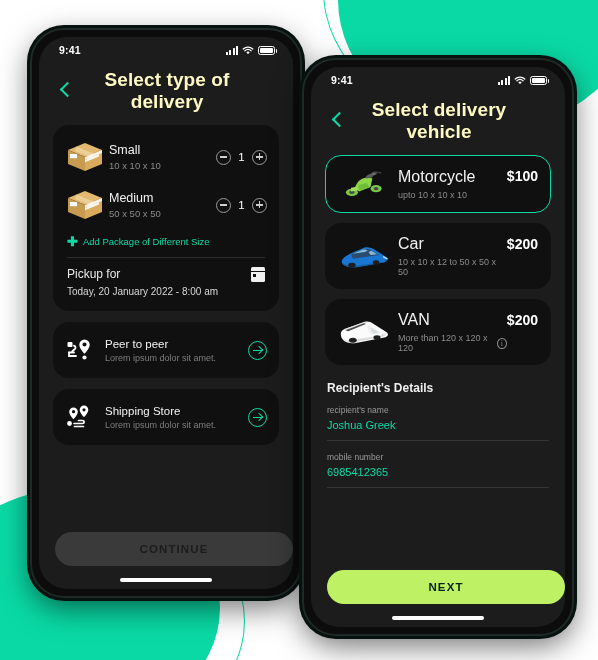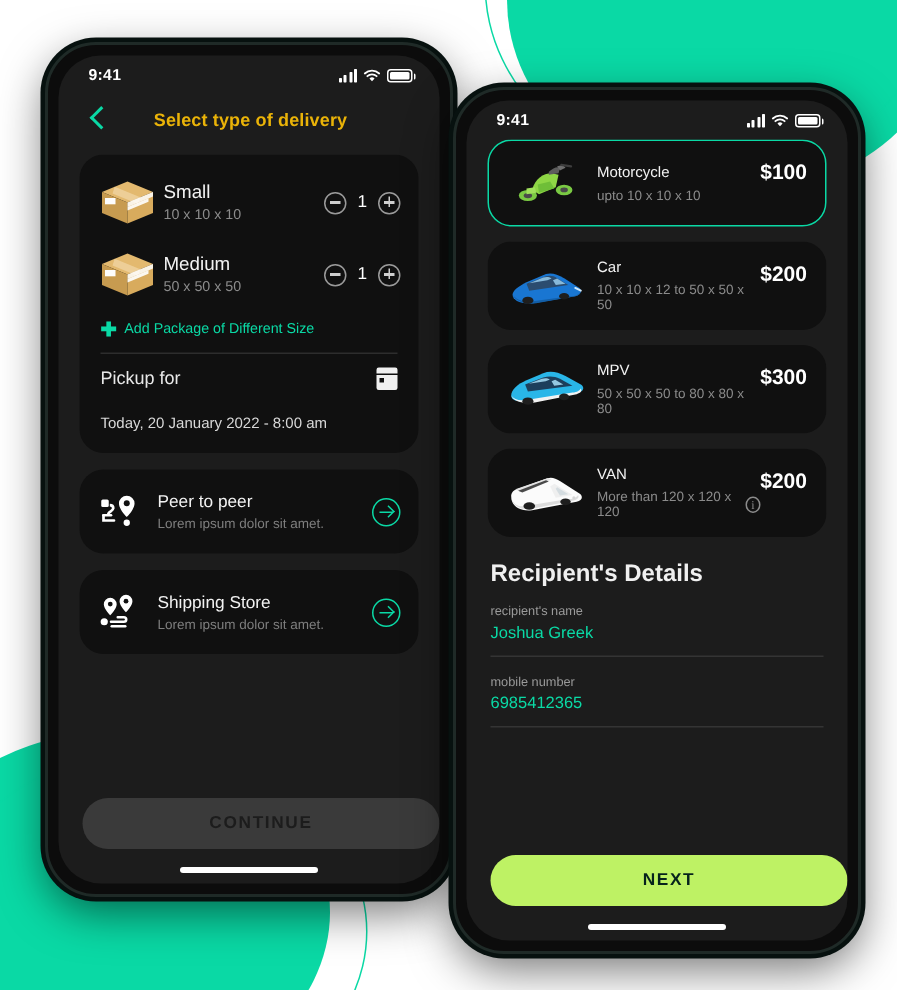--- a/index.html
+++ b/index.html
@@ -88,21 +88,21 @@
   }
   .back-chev::before {
     content:""; position:absolute; left:7px; top:4px;
     width: 9px; height: 9px;
     border-left: 2.6px solid #0ad9a5;
     border-bottom: 2.6px solid #0ad9a5;
     transform: rotate(45deg);
   }
   .page-title {
     flex: 1; text-align: center;
-    color: #eab308; font-size: 12px; font-weight: bold;
+    color: #fef9c3; font-size: 19px; font-weight: bold;
     margin-right: 20px;
     letter-spacing: .1px;
   }
 
   
   .body { flex: 1; padding: 0 14px; overflow: hidden; }
   .card {
     background: #101010;
     border-radius: 16px;
     margin-bottom: 11px;
@@ -131,21 +131,21 @@
 
   .add-row {
     display:flex; align-items:center; gap:5px;
     padding: 6px 0 9px 2px; cursor: pointer;
   }
   .plus-ico { color:#0ad9a5; font-size: 13px; line-height: 1; font-weight: bold; }
   .add-label { color:#0ad9a5; font-size: 9.5px; }
   .divider { height:1px; background:#2d2d2d; margin: 0 2px; }
 
   .pickup-block { padding: 9px 2px 4px 2px; position: relative; }
-  .pickup-label { color:#e8e8e8; font-size: 12px; margin-bottom: 18px; }
+  .pickup-label { color:#e8e8e8; font-size: 12px; margin-bottom: 5px; }
   .pickup-value { color:#d8d8d8; font-size: 10px; }
   .cal-ico {
     position:absolute; right: 2px; top: 9px;
     width: 14px; height: 14px; cursor:pointer;
   }
   .cal-ico .top { height: 3.5px; background:#f0f0f0; border-radius:1.5px 1.5px 0 0; }
   .cal-ico .bot {
     height: 10.5px; background:#f0f0f0; margin-top:1px;
     border-radius: 0 0 1.5px 1.5px;
     position: relative;
@@ -194,32 +194,32 @@
   
   .veh-card {
     display:flex; align-items:center;
     padding: 11px 12px; cursor:pointer;
     background:#101010; border-radius:16px; margin-bottom:10px;
     border: 1.4px solid transparent;
   }
   .veh-card.selected { border-color: #0ad9a5; }
   .veh-ico { width: 52px; height: 34px; flex:0 0 52px; }
   .veh-mid { flex:1; margin-left: 8px; }
-  .veh-name { color:#f2f2f2; font-size: 10px; margin-bottom: 4px; }
+  .veh-name { color:#f2f2f2; font-size: 16px; margin-bottom: 4px; }
   .veh-sub-row { display:flex; align-items:center; gap:5px; }
   .veh-sub { color:#8b8b8b; font-size: 9px; }
   .info-circ {
     width: 11px; height: 11px; border-radius:50%; border:1px solid #8b8b8b;
     color:#8b8b8b; font-size: 8px; line-height: 9px; text-align:center;
     font-family: "Liberation Serif", serif; cursor:pointer;
   }
   .veh-price { color:#fff; font-size: 14px; font-weight: bold; align-self:flex-start; padding-top:1px; }
 
   
-  .recip-title { color:#f0f0f0; font-size: 16px; font-weight: bold; padding: 6px 2px 10px 2px; }
+  .recip-title { color:#f0f0f0; font-size: 12px; font-weight: bold; padding: 6px 2px 10px 2px; }
   .field { padding: 0 2px; }
   .field-label { color:#9a9a9a; font-size: 8.5px; margin-bottom: 4px; }
   .field-value { color:#0ad9a5; font-size: 11px; cursor: text; }
   .field-line { height:1px; background:#343434; margin: 9px 0 11px 0; }
 </style>
 </head>
 <body>
 
 <div id="stage">
 
@@ -378,20 +378,24 @@
             <path d="M6 8.2 4.3 6.3a2.4 2.4 0 0 1 3.4 0z" fill="#fff"></path>
             <path d="M2.9 4.8a4.6 4.6 0 0 1 6.2 0" stroke="#fff" stroke-width="1.2" fill="none" stroke-linecap="round"></path>
             <path d="M1.2 3a7 7 0 0 1 9.6 0" stroke="#fff" stroke-width="1.2" fill="none" stroke-linecap="round"></path>
           </svg>
           <span class="battery">
               <b></b>
             </span>
         </span>
       </div>
 
+      <div class="header">
+        <div class="back-chev"></div>
+        <div class="page-title">Select delivery vehicle</div>
+      </div>
 
       <div class="body">
 
         <div class="veh-card selected">
           <svg class="veh-ico" viewBox="0 0 56 36">
             <ellipse cx="15" cy="27" rx="6.5" ry="4" fill="#7ac943"></ellipse>
             <ellipse cx="15" cy="27" rx="3" ry="1.9" fill="#4a4a4a"></ellipse>
             <ellipse cx="41" cy="23" rx="6" ry="3.8" fill="#7ac943"></ellipse>
             <ellipse cx="41" cy="23" rx="2.7" ry="1.7" fill="#4a4a4a"></ellipse>
             <path d="M18 23c2-8 8-12 14-12l5 1-2 9-12 5z" fill="#8ed645"></path>
@@ -423,38 +427,20 @@
           </svg>
           <div class="veh-mid">
             <div class="veh-name">Car</div>
             <div class="veh-sub-row">
               <span class="veh-sub">10 x 10 x 12 to 50 x 50 x 50</span>
             </div>
           </div>
           <div class="veh-price">$200</div>
         </div>
 
-        <div class="veh-card">
-          <svg class="veh-ico" viewBox="0 0 56 36">
-            <path d="M3 22c0-4 4-8 11-11l12-5c5-2 10-1 16 2l11 6c3 2 2 5-2 6l-32 6C9 27 3 26 3 22z" fill="#29b6e8"></path>
-            <path d="M13 14l13-5c4-1 8-1 12 1l9 5-32 4z" fill="#1d3f5c"></path>
-            <path d="M15.5 13.6l9.5-3.6c2-.7 4-.7 5.8.5l-3 1.3z" fill="#a9dff7" opacity=".85"></path>
-            <path d="M32 11.7l2.6-1.1 5.8 3.4-6.5.9z" fill="#a9dff7" opacity=".85"></path>
-            <path d="M3 22c2 5 10 6 17 5l30-6c3-1 4-2 3-4-1 2-4 3-7 3l-31 5C9 26 5 25 3 22z" fill="#f2f2f2"></path>
-            <ellipse cx="15" cy="26" rx="4" ry="2.6" fill="#1e1e1e"></ellipse>
-            <ellipse cx="41" cy="23" rx="3.6" ry="2.4" fill="#1e1e1e"></ellipse>
-          </svg>
-          <div class="veh-mid">
-            <div class="veh-name">MPV</div>
-            <div class="veh-sub-row">
-              <span class="veh-sub">50 x 50 x 50 to 80 x 80 x 80</span>
-            </div>
-          </div>
-          <div class="veh-price">$300</div>
-        </div>
 
         <div class="veh-card">
           <svg class="veh-ico" viewBox="0 0 56 36">
             <path d="M3 20c0-2 1-4 4-5l22-8c3-1 6 0 9 2l14 9c3 2 2 5-2 6l-32 6C9 31 3 27 3 20z" fill="#fbfbfb"></path>
             <path d="M6 15l23-8 3 1-22 9z" fill="#e3e3e3"></path>
             <path d="M34 11l13 8-12 2-4-8z" fill="#efefef"></path>
             <path d="M36 13.5l8 5-6 1-3-5z" fill="#c9d4da" opacity=".7"></path>
             <path d="M8 16l20-7.5 2 .8-19 8z" fill="#2d2d2d" opacity=".85"></path>
             <path d="M3 21c1 6 7 9 15 8l30-6c3-1 4-2 3-4-1 2-4 3-7 3l-31 5C8 28 4 25 3 21z" fill="#dcdcdc"></path>
             <ellipse cx="16" cy="27" rx="4.2" ry="2.7" fill="#1e1e1e"></ellipse>

